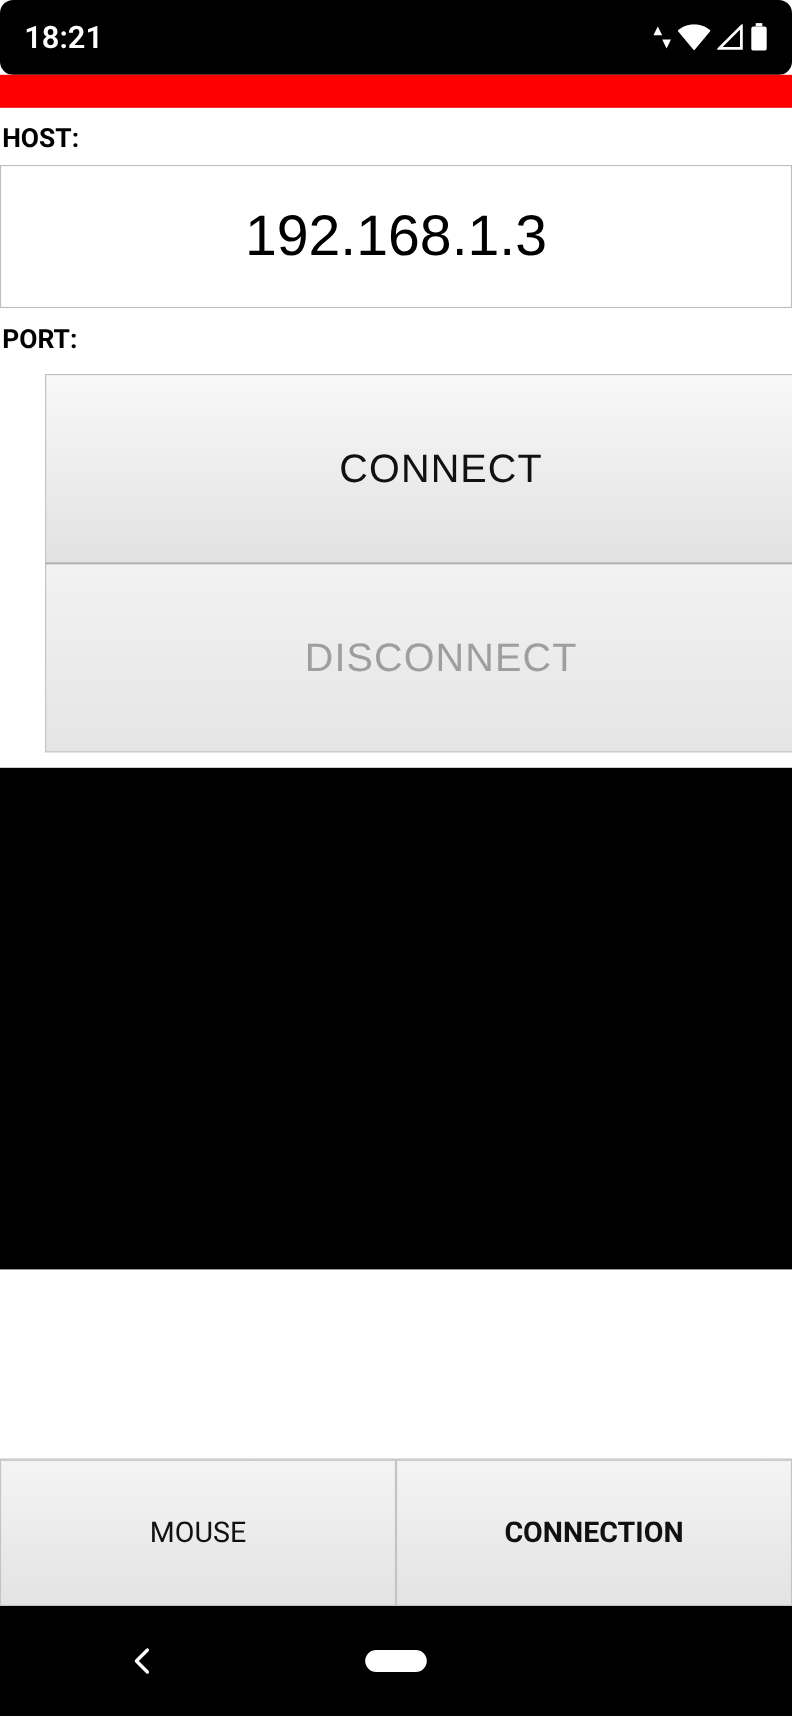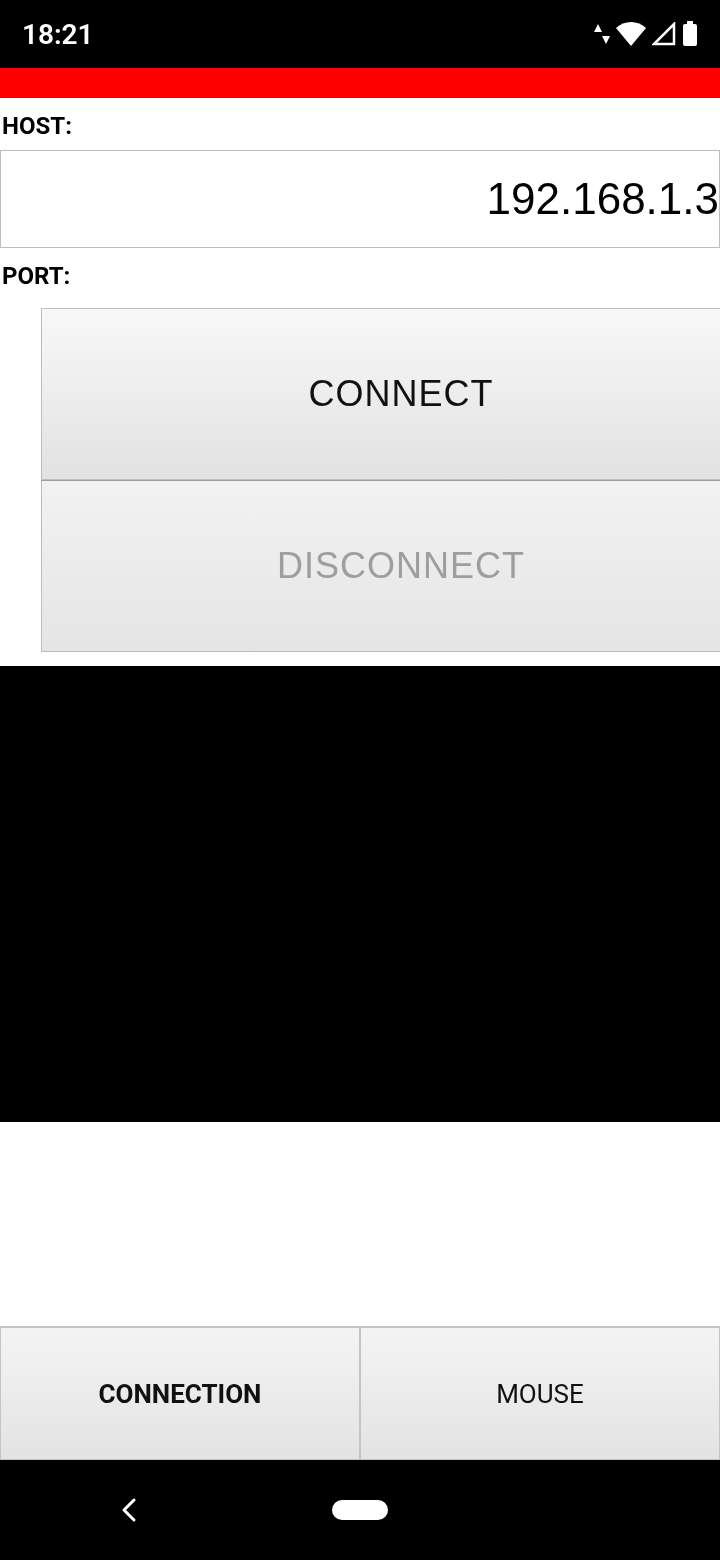--- a/index.html
+++ b/index.html
@@ -6,37 +6,38 @@
   html, body { width: 720px; height: 1560px; font-family: Roboto, Arial, sans-serif; background: #fff; }
 
   .statusbar {
     height: 68px;
     background: #000;
     color: #fff;
     display: flex;
     align-items: center;
     justify-content: space-between;
     padding: 0 22px;
+    border-radius: 12px;
   }
   .statusbar .time { font-size: 28px; font-weight: 600; }
   .statusbar .icons { display: flex; align-items: center; gap: 6px; }
   .statusbar .icons svg { display: block; }
 
   .accentbar { height: 30px; background: #ff0000; }
 
   .content { padding: 0; }
 
   .field-label { font-size: 24px; font-weight: 700; margin: 14px 0 10px 2px; color: #000; }
 
   .text-input {
     width: 100%;
-    height: 98px;
+    height: 130px;
     border: 1px solid #bdbdbd;
-    font-size: 44px;
-    text-align: right;
+    font-size: 52px;
+    text-align: center;
     color: #000;
     background: #fff;
     outline: none;
   }
 
   .btn {
     width: 100%;
     height: 172px;
     border: 1px solid #bdbdbd;
     background: linear-gradient(#f8f8f8, #e2e2e2);
@@ -144,22 +145,22 @@
   <div class="btn-group">
     <button class="btn">CONNECT</button>
     <button class="btn disabled">DISCONNECT</button>
   </div>
 
   <div class="console"></div>
 
 </div>
 
 <div class="tabbar">
+  <div class="tab">MOUSE</div>
   <div class="tab active">CONNECTION</div>
-  <div class="tab">MOUSE</div>
 </div>
 
 <div class="navbar">
   <span class="nav-back">
     <svg width="20" height="28" viewBox="0 0 20 28">
         <path d="M14 4 L4 14 L14 24" fill="none" stroke="#fff" stroke-width="3" stroke-linecap="round" stroke-linejoin="round"></path>
       </svg>
   </span>
   <div class="nav-pill"></div>
   <div class="nav-spacer"></div>

